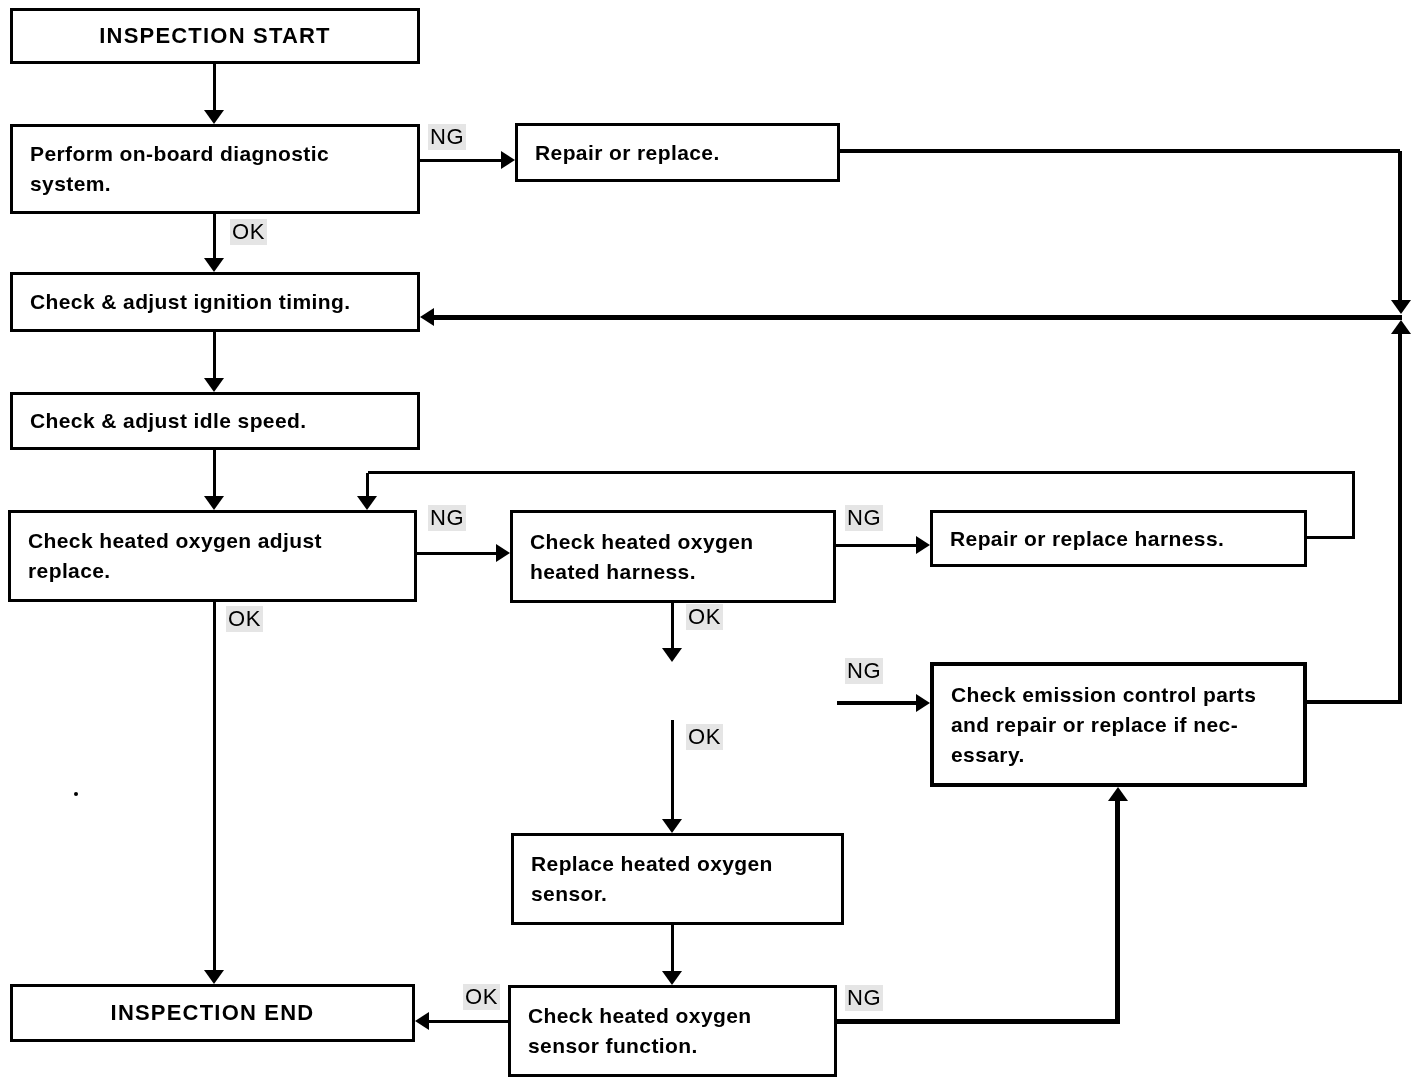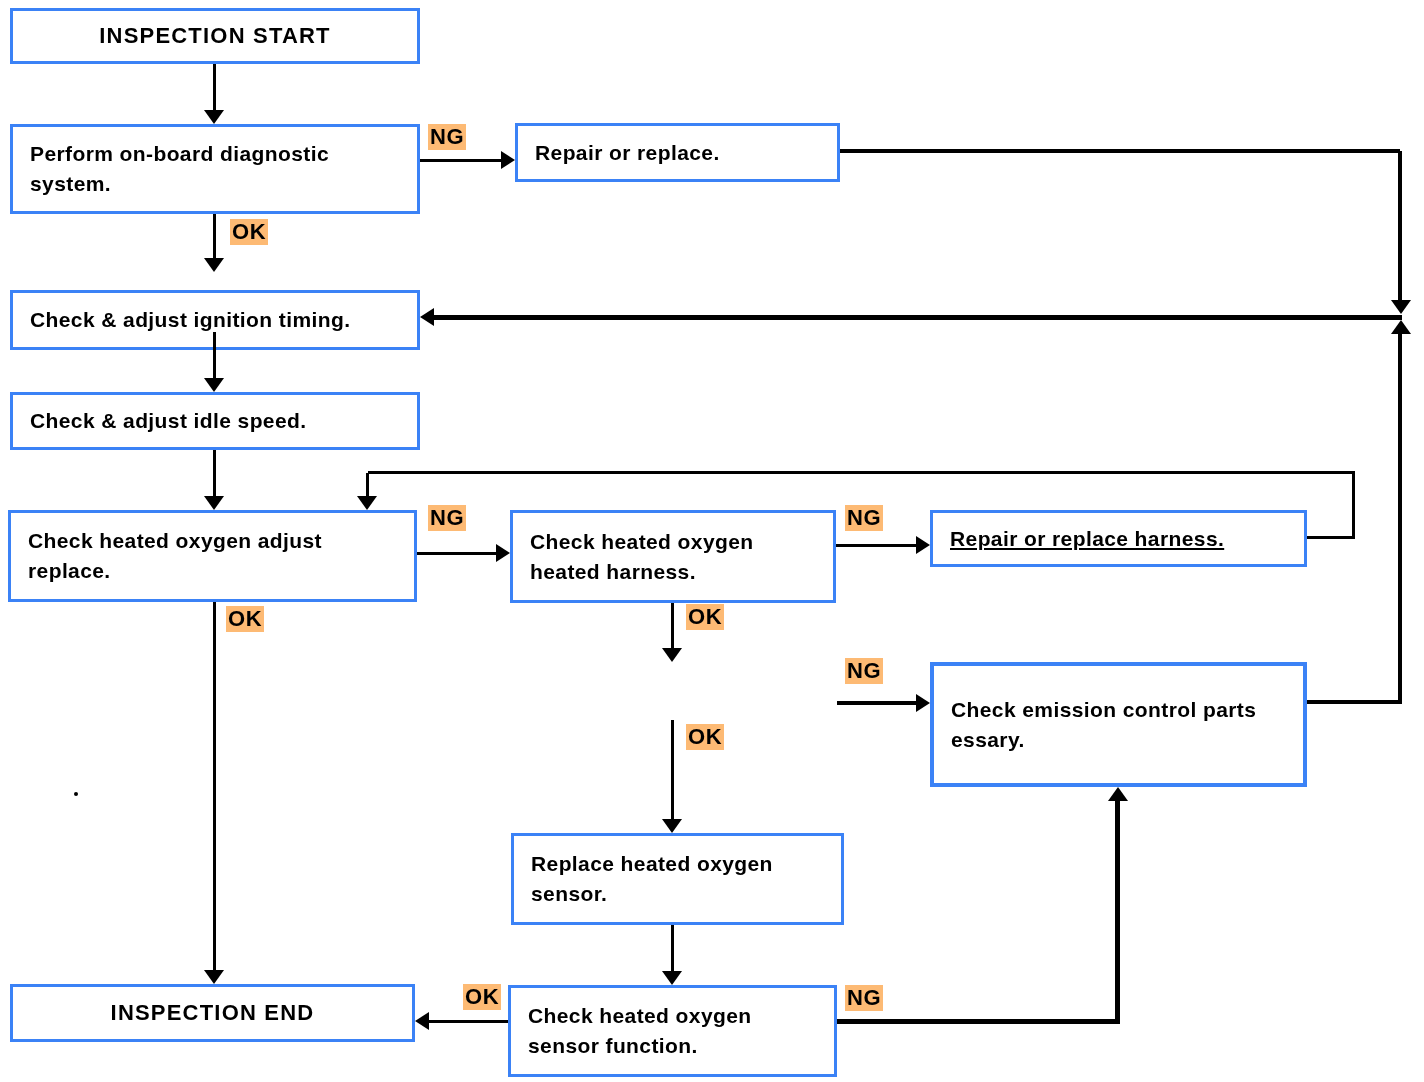--- a/index.html
+++ b/index.html
@@ -6,21 +6,21 @@
   #canvas{
     position:relative;
     width:1424px;height:1082px;
     background:#ffffff;
     font-family:"Liberation Sans", sans-serif;
     color:#000;
     overflow:hidden;
   }
   .box{
     position:absolute;
-    border:3px solid #3b82f6;
+    border:3px solid #000000;
     background:#fff;
     box-sizing:border-box;
     display:flex;
     flex-direction:column;
     justify-content:center;
     font-size:21px;
     font-weight:600;
     letter-spacing:0.4px;
     line-height:30px;
   }
@@ -29,23 +29,23 @@
   .box.caps{font-size:22px;letter-spacing:1.2px;}
   .seg{position:absolute;background:#000;}
   .arr{position:absolute;width:0;height:0;}
   .arr.down{border-left:10px solid transparent;border-right:10px solid transparent;border-top:14px solid #000;}
   .arr.up{border-left:10px solid transparent;border-right:10px solid transparent;border-bottom:14px solid #000;}
   .arr.right{border-top:9px solid transparent;border-bottom:9px solid transparent;border-left:14px solid #000;}
   .arr.left{border-top:9px solid transparent;border-bottom:9px solid transparent;border-right:14px solid #000;}
   .lbl{
     position:absolute;
     font-size:22px;
-    font-weight:700;
+    font-weight:400;
     letter-spacing:0.6px;
-    background:#fdba74;
+    background:#e5e5e5;
     padding:0 2px;
   }
   .speck{position:absolute;width:4px;height:4px;background:#000;border-radius:50%;}
 </style>
 </head>
 <body>
 
 <div id="canvas">
 
   <div class="box center caps" style="left:10px;top:8px;width:410px;height:56px;">
@@ -54,45 +54,46 @@
 
   <div class="box left" style="left:10px;top:124px;width:410px;height:90px;">
     <div>Perform on-board diagnostic</div>
     <div>system.</div>
   </div>
 
   <div class="box left" style="left:515px;top:123px;width:325px;height:59px;">
     <span>Repair or replace.</span>
   </div>
 
-  <div class="box left" style="left:10px;top:290px;width:410px;height:60px;">
+  <div class="box left" style="left:10px;top:272px;width:410px;height:60px;">
     <span>Check &amp; adjust ignition timing.</span>
   </div>
 
   <div class="box left" style="left:10px;top:392px;width:410px;height:58px;">
     <span>Check &amp; adjust idle speed.</span>
   </div>
 
   <div class="box left" style="left:8px;top:510px;width:409px;height:92px;">
     <div>Check heated oxygen adjust</div>
     <div>replace.</div>
   </div>
 
   <div class="box left" style="left:510px;top:510px;width:326px;height:93px;">
     <div>Check heated oxygen</div>
     <div>heated harness.</div>
   </div>
 
-  <div class="box left" style="left:930px;top:510px;width:377px;height:57px;text-decoration:underline;">
+  <div class="box left" style="left:930px;top:510px;width:377px;height:57px;">
     <span>Repair or replace harness.</span>
   </div>
 
 
   <div class="box left" style="left:930px;top:662px;width:377px;height:125px;border-width:4px;">
     <div>Check emission control parts</div>
+    <div>and repair or replace if nec-</div>
     <div>essary.</div>
   </div>
 
   <div class="box left" style="left:511px;top:833px;width:333px;height:92px;">
     <div>Replace heated oxygen</div>
     <div>sensor.</div>
   </div>
 
   <div class="box center caps" style="left:10px;top:984px;width:405px;height:58px;">
     <span>INSPECTION END</span>

